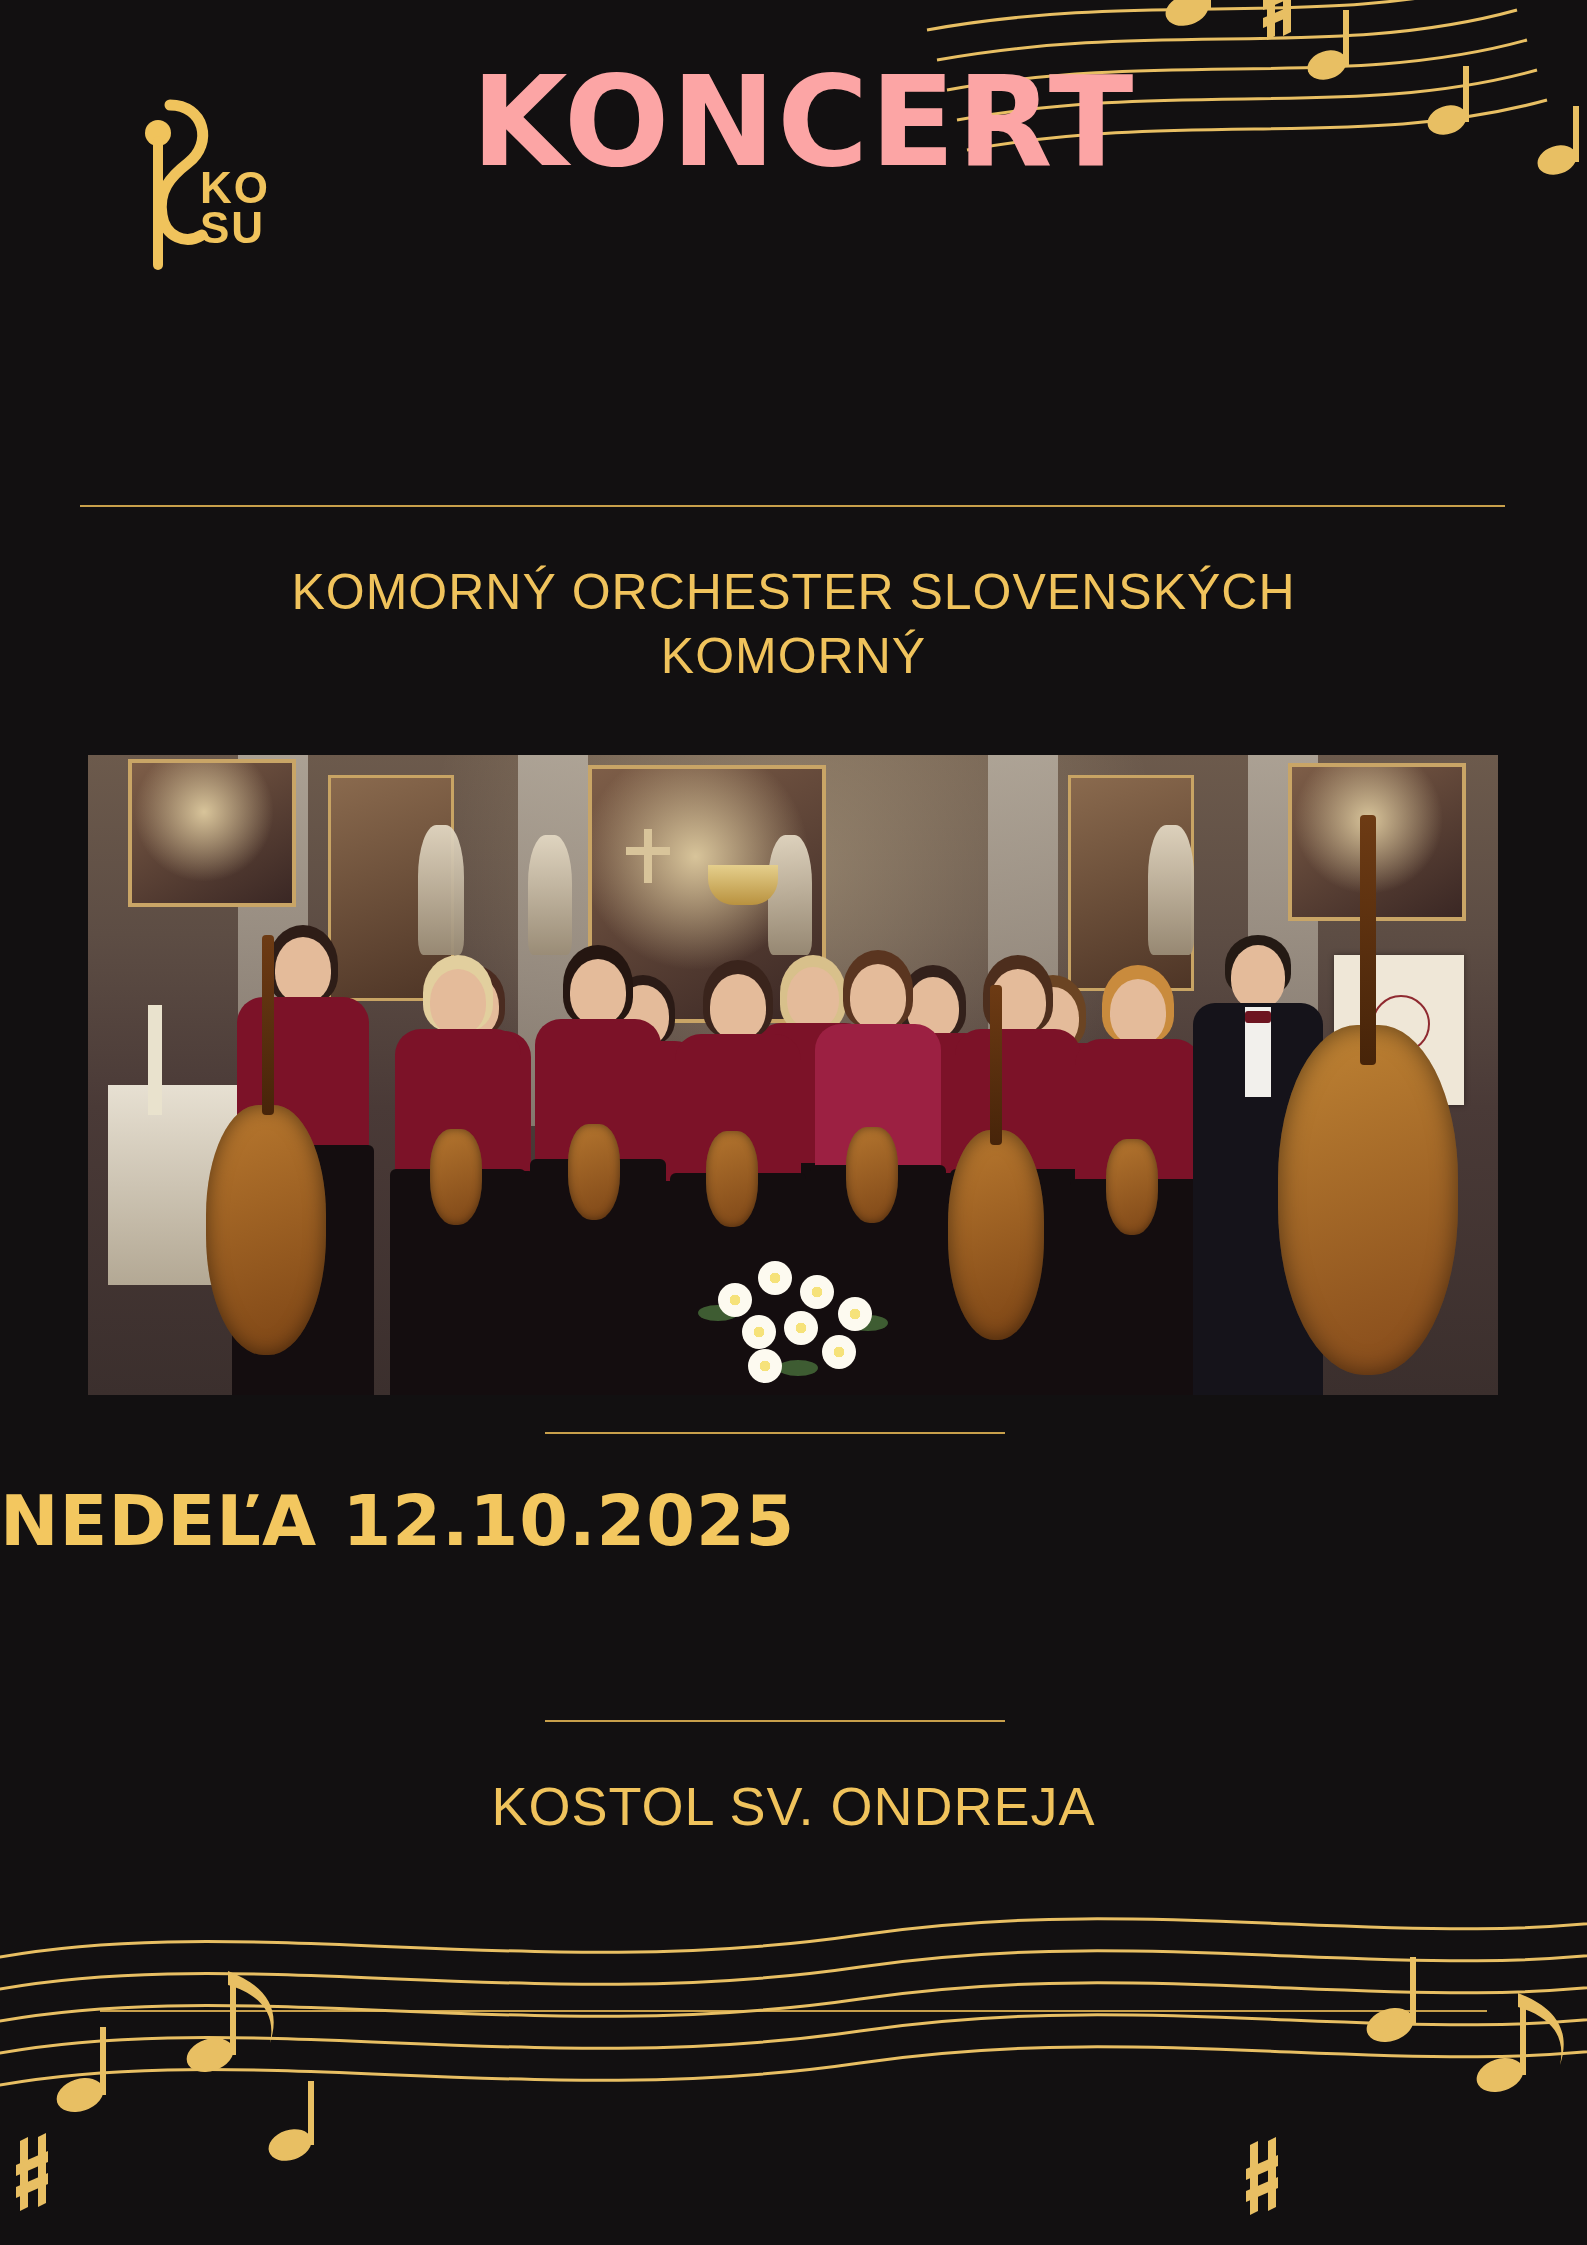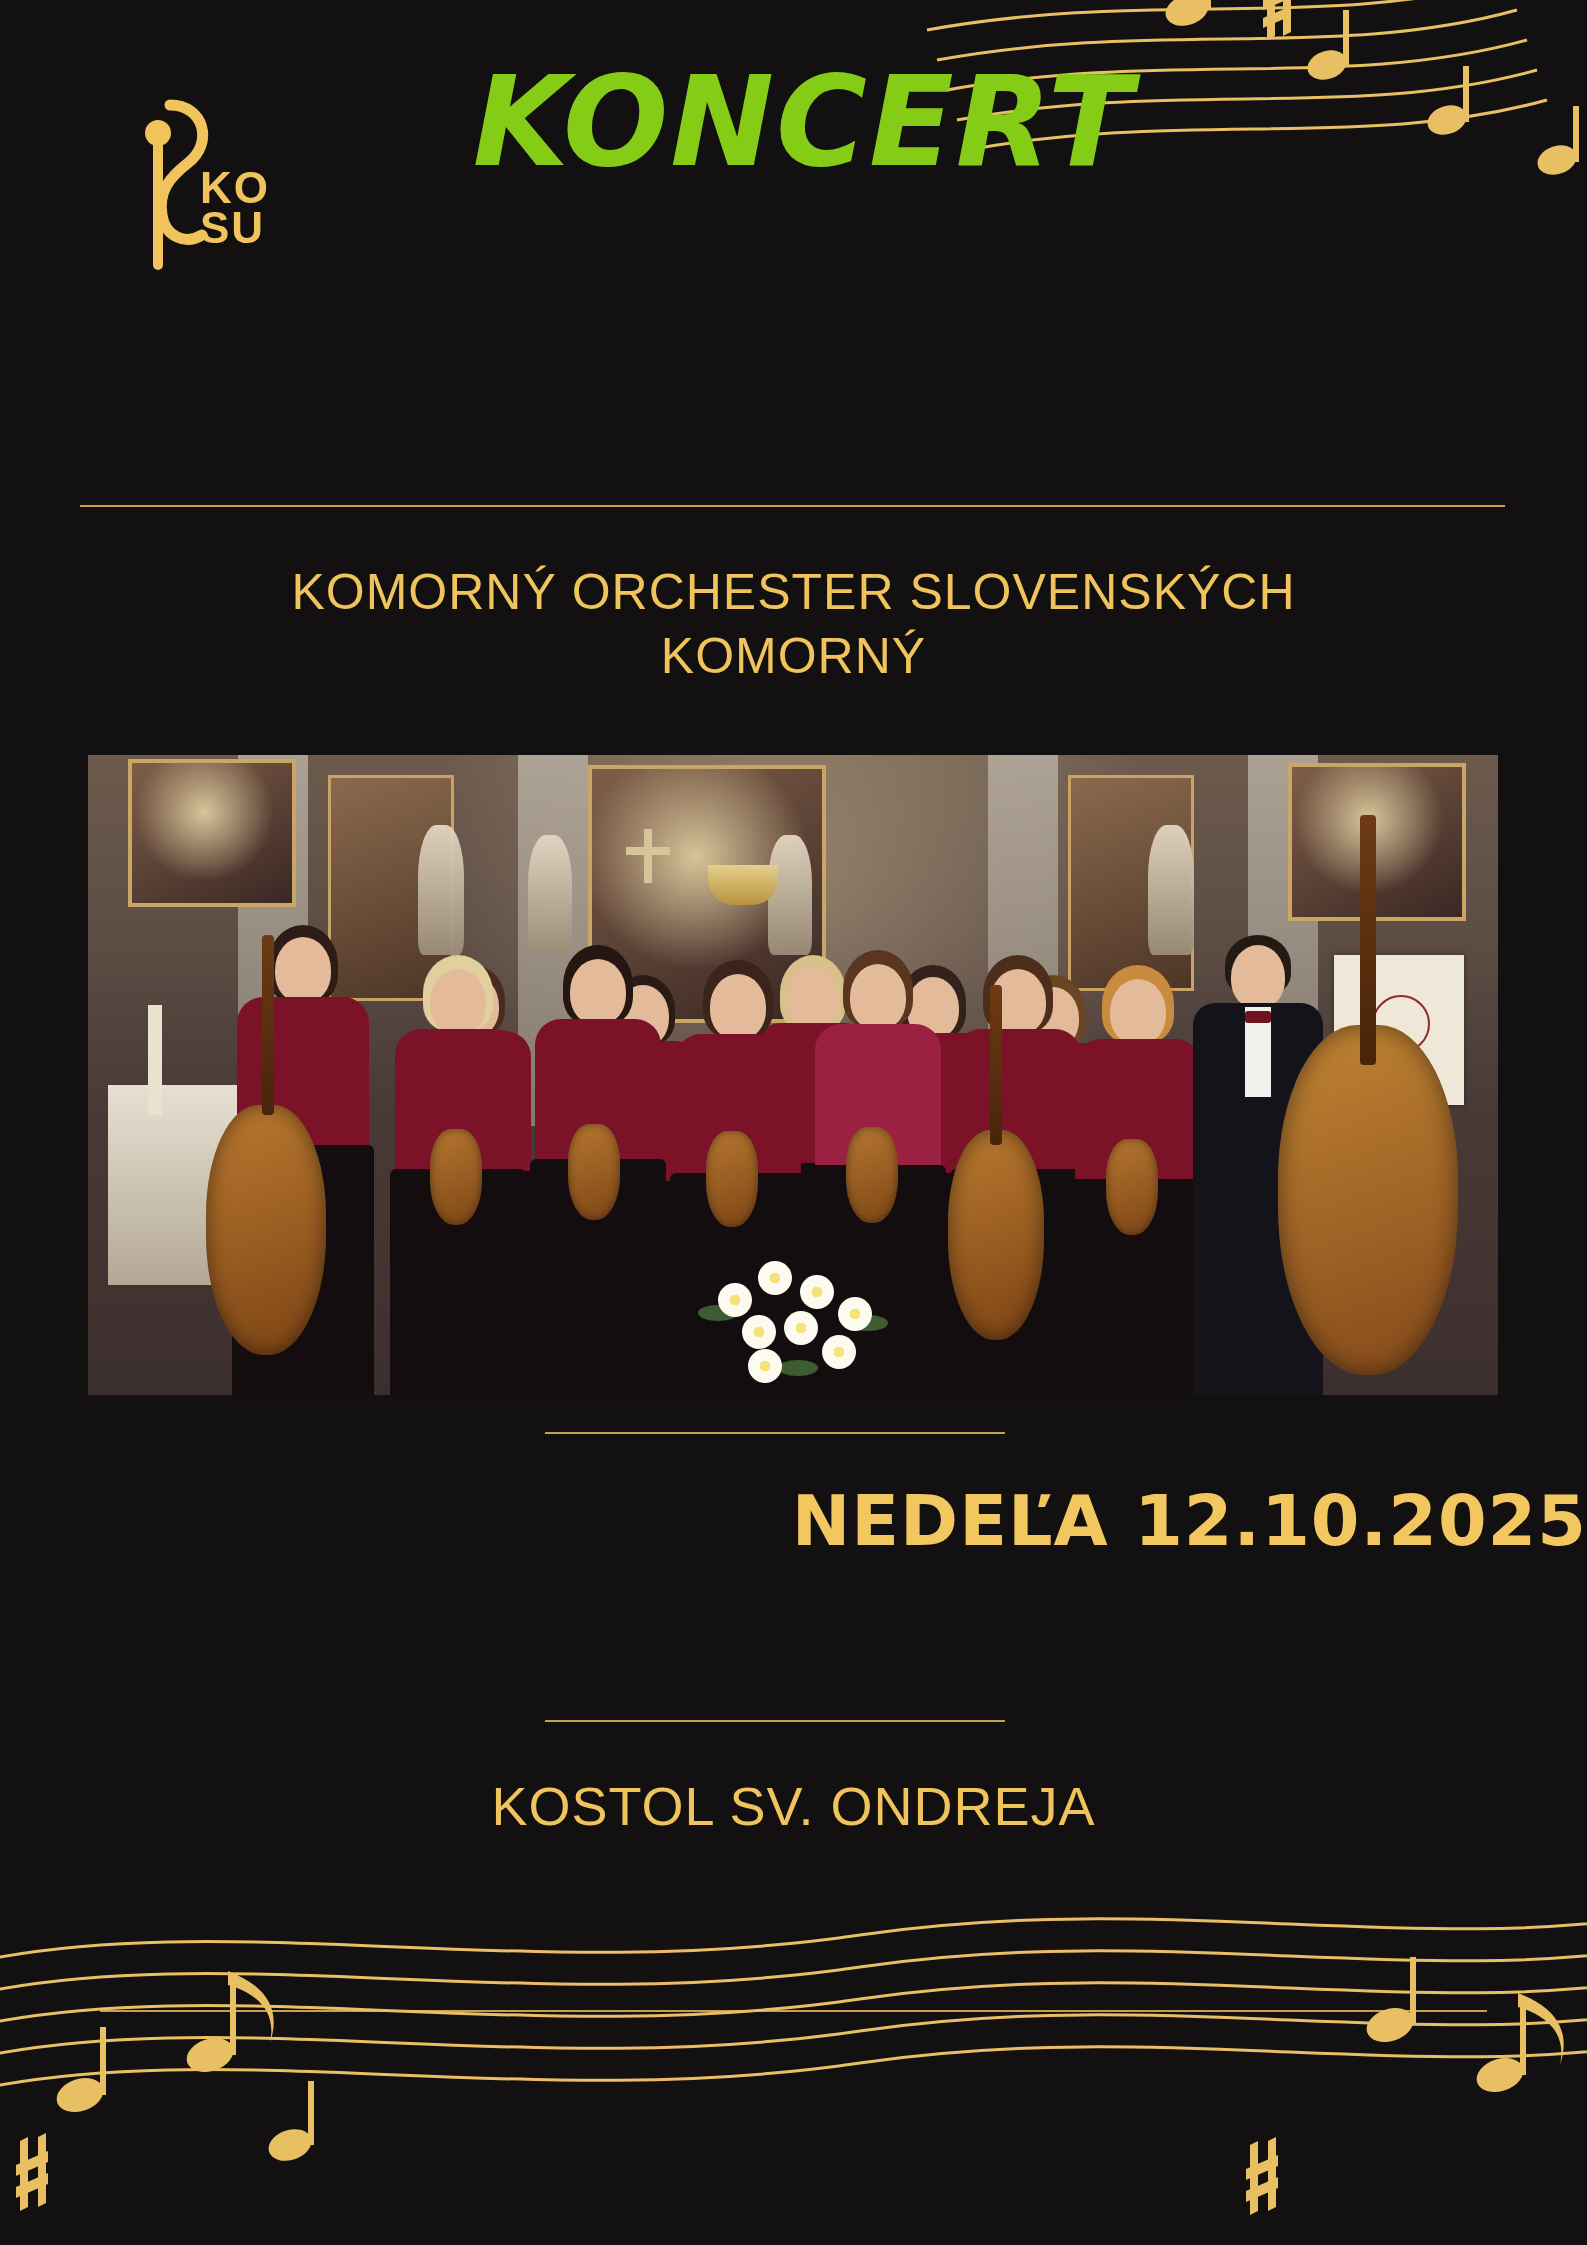--- a/index.html
+++ b/index.html
@@ -67,25 +67,24 @@
     left: 0;
     top: 60px;
     width: 1587px;
     text-align: center;
   }
   .title-main {
     font-size: 124px;
     font-weight: bold;
     letter-spacing: 2px;
     line-height: 1.0;
-    color: #84cc16;
+    color: #fca5a5;
     margin: 0;
     padding-left: 20px;
     font-family: "DejaVu Sans", sans-serif;
-    font-style: italic;
   }
   .title-sub {
     font-size: 82px;
     font-weight: bold;
     letter-spacing: 1px;
     line-height: 1.05;
     color: #f3c75f;
     margin: 6px 0 0 0;
     padding-left: 40px;
     font-family: "DejaVu Sans", sans-serif;
@@ -293,21 +292,21 @@
 
   
   .rule-2 { left: 545px; top: 1432px; width: 460px; }
   .rule-3 { left: 545px; top: 1720px; width: 460px; }
 
   .date {
     position: absolute;
     left: 0;
     top: 1480px;
     width: 1587px;
-    text-align: right;
+    text-align: left;
     font-size: 70px;
     font-weight: bold;
     line-height: 1.18;
     letter-spacing: 1px;
     color: #f3c75f;
     font-family: "DejaVu Sans", sans-serif;
   }
   .venue {
     position: absolute;
     left: 0;

